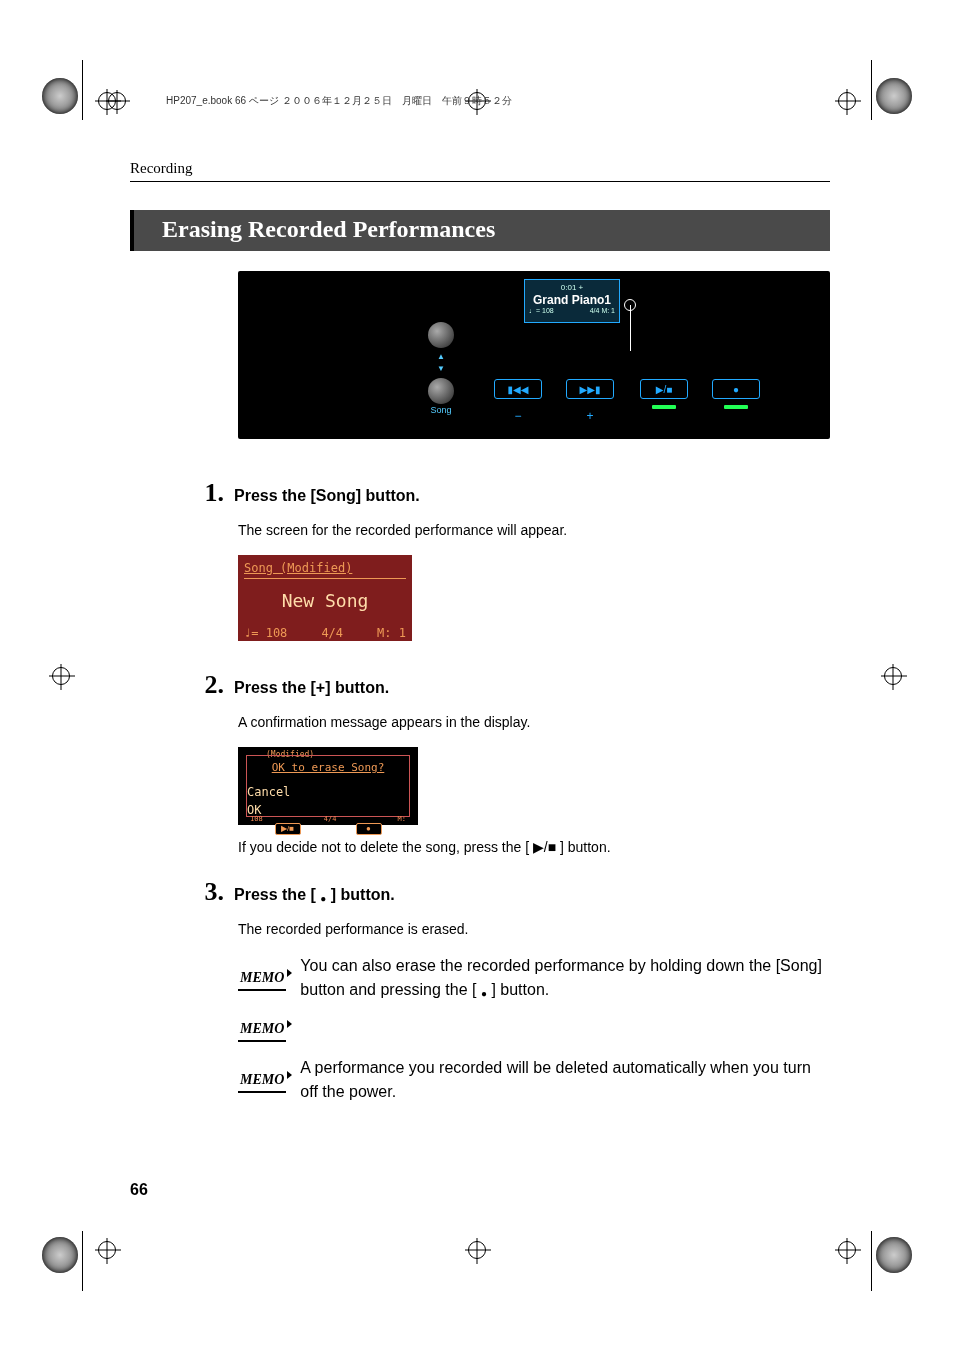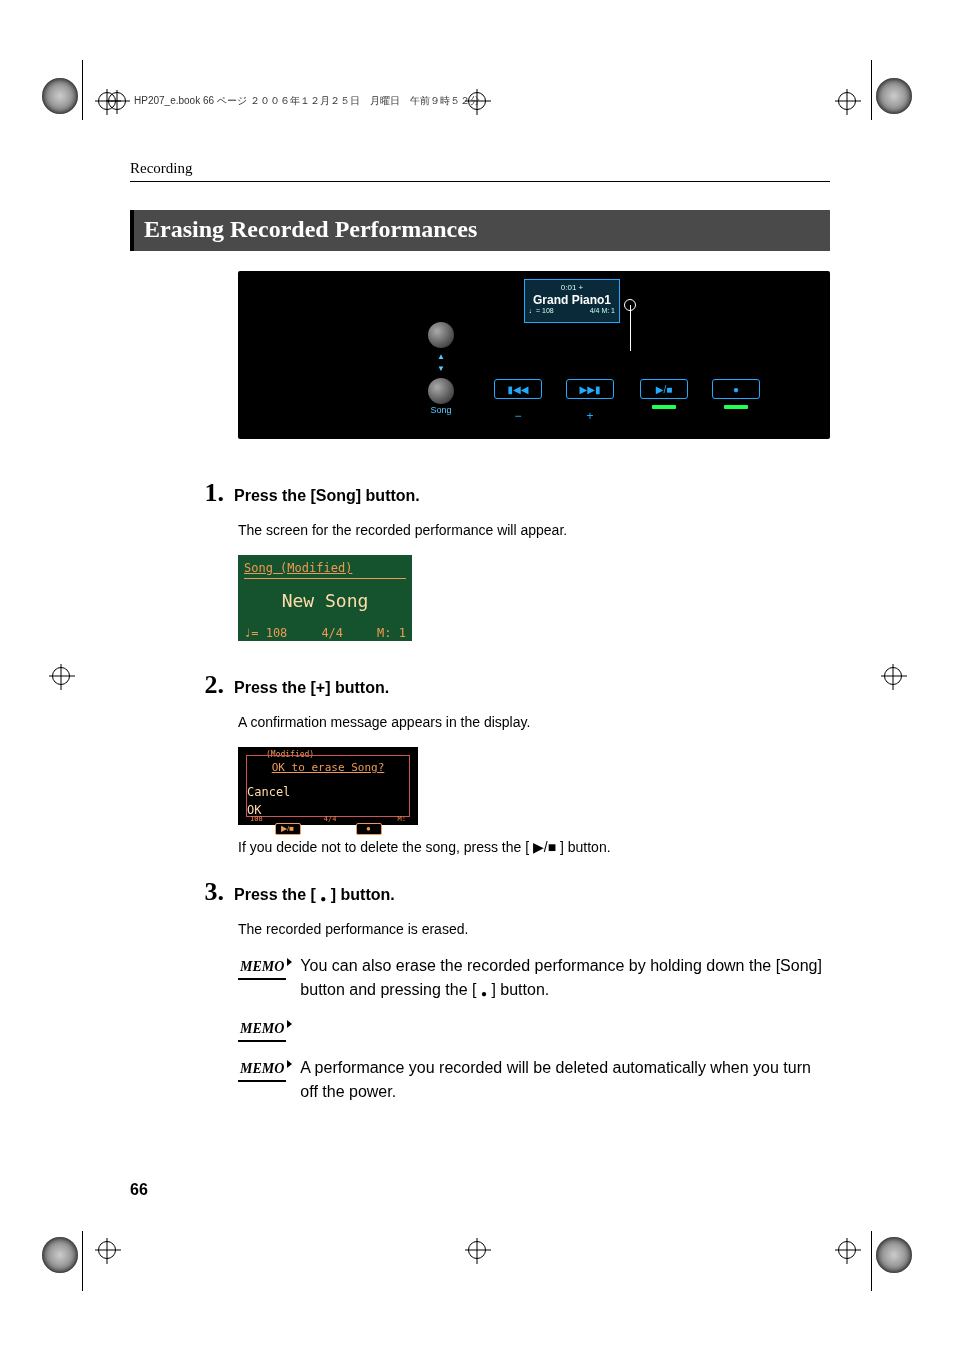--- a/index.html
+++ b/index.html
@@ -49,20 +49,21 @@
 
   .header-strip {
     position: absolute;
     top: 92px;
     left: 108px;
     right: 120px;
     display: flex;
     align-items: center;
     font-size: 10px;
     color: #333;
+    gap: 32px;
   }
   .header-strip .hicon {
     width: 18px; height: 18px; border: 1px solid #000; border-radius: 50%;
     position: relative; margin-right: 8px;
   }
   .header-strip .hicon::before { content:""; position:absolute; left:50%; top:-3px; width:1px; height:24px; background:#000; transform:translateX(-50%);}
   .header-strip .hicon::after { content:""; position:absolute; top:50%; left:-3px; height:1px; width:24px; background:#000; transform:translateY(-50%);}
 
   .page {
     position: absolute;
@@ -77,21 +78,21 @@
     margin-bottom: 4px;
   }
   .hr-thin { border: none; border-top: 1px solid #000; margin-bottom: 28px; }
 
   .section-bar {
     background: #4a4a4a;
     color: #fff;
     font-family: "Times New Roman", serif;
     font-size: 24px;
     font-weight: bold;
-    padding: 6px 10px 8px 10px;
+    padding: 6px 10px 8px 28px;
     margin-bottom: 20px;
     border-left: 4px solid #000;
   }
   .body-col {
     margin-left: 108px;
     font-size: 14px;
     line-height: 1.5;
   }
   .intro { margin-bottom: 18px; }
 
@@ -129,21 +130,21 @@
     font-weight: bold;
     width: 32px;
     text-align: right;
     margin-left: -46px;
   }
   .step-title { font-weight: bold; font-size: 16px; }
   .step-body { margin-top: 8px; margin-bottom: 14px; }
 
   .lcd {
     width: 174px; height: 86px;
-    background: #14532d;
+    background: #7f1d1d;
     color: #d74; 
     font-family: monospace;
     position: relative;
     margin-bottom: 24px;
     padding: 4px 6px;
     font-size: 12px;
   }
   .lcd .topline { color:#e95; border-bottom:1px solid #e95; padding-bottom:1px; margin-bottom:8px; text-decoration:underline;}
   .lcd .big { font-size:18px; text-align:center; color:#fda; margin-bottom:10px;}
   .lcd .bot { font-size:12px; display:flex; justify-content:space-between; color:#e95;}
@@ -161,21 +162,21 @@
   .lcd2 .icons { display:flex; justify-content:space-around; margin-top:4px;}
   .lcd2 .ib { width:26px; height:12px; background:#000; border:1px solid #e95; border-radius:2px; display:flex; align-items:center; justify-content:center; color:#e95; font-size:8px;}
   .lcd2 .botn { position:absolute; bottom:1px; left:12px; right:12px; display:flex; justify-content:space-between; font-size:7px; color:#e85; font-family:monospace;}
 
   .inline-icon {
     display:inline-flex; align-items:center; justify-content:center;
     vertical-align: -2px;
   }
   .rec-icon::before { content:"●"; font-size:10px; }
 
-  .memo-row { display:flex; gap:14px; margin-top:14px; align-items:flex-start; }
+  .memo-row { display:flex; gap:14px; margin-top:14px; align-items:center; }
   .memo-badge {
     font-family: "Times New Roman", serif;
     font-weight: bold;
     font-style: italic;
     font-size: 14px;
     border-bottom: 2px solid #000;
     padding: 0 2px 1px 2px;
     flex-shrink: 0;
     margin-top:2px;
     position:relative;

